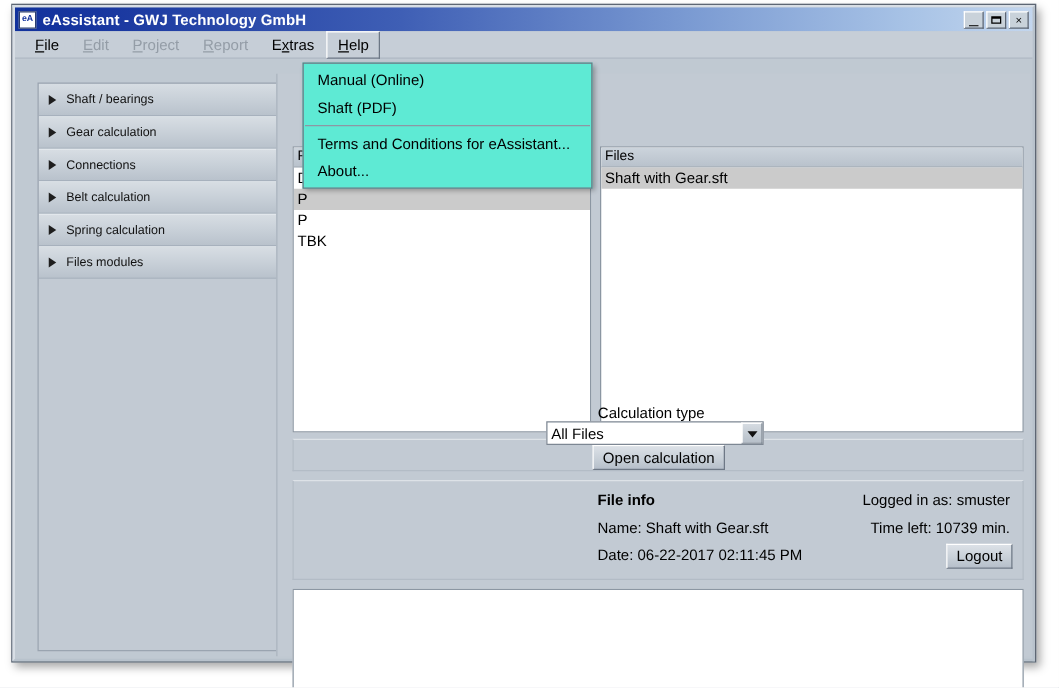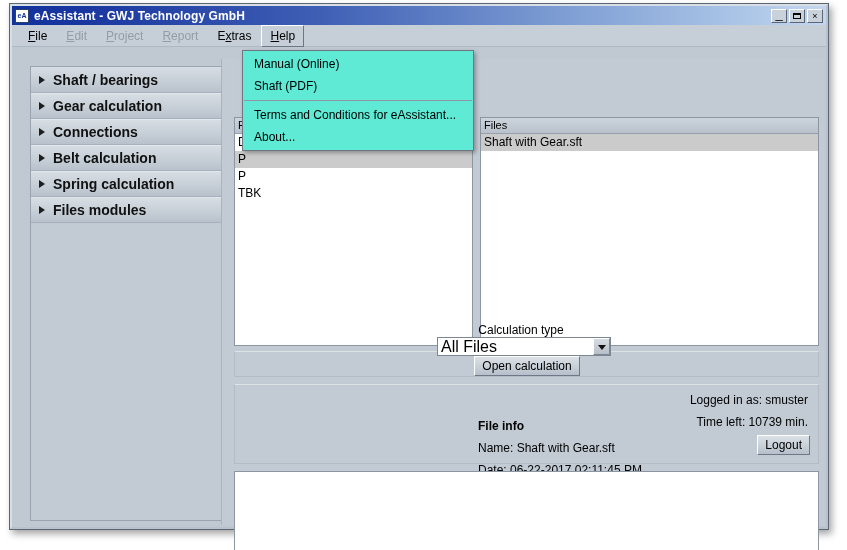--- a/index.html
+++ b/index.html
@@ -179,24 +179,23 @@
   }
   .side-item {
     height: 26px;
     background: linear-gradient(to bottom, #d7dde3 0%, #c8d0d8 50%, #b9c2cc 100%);
     border-bottom: 1px solid #a7b1bd;
     border-top: 1px solid #e2e7ec;
     display: flex;
     align-items: center;
     padding-left: 8px;
     box-sizing: border-box;
-    font-size: 14px;
+    font-size: 10px;
     color: #111;
     cursor: pointer;
-    font-weight: bold;
   }
   .side-item:first-child { border-top: none; }
   .tri {
     width: 0; height: 0;
     border-left: 6px solid #1e1e1e;
     border-top: 4px solid transparent;
     border-bottom: 4px solid transparent;
     margin-right: 8px;
     flex: 0 0 auto;
   }
@@ -280,21 +279,21 @@
     width: 174px; height: 19px;
     background: #ffffff;
     border: 1px solid #7d8793;
     box-sizing: border-box;
     display: flex;
     align-items: center;
     cursor: pointer;
   }
   .combo-val {
     flex: 1;
-    font-size: 16px;
+    font-size: 12px;
     color: #000;
     padding-left: 3px;
     white-space: nowrap;
     overflow: hidden;
   }
   .combo-arrow {
     width: 17px; height: 17px;
     background: linear-gradient(to bottom, #d6dce2, #b6bfc9);
     border: 1px solid #ffffff;
     border-right-color: #7d8793;
@@ -339,21 +338,21 @@
     border-top-color: #dde2e7;
     box-sizing: border-box;
   }
   .fi-row {
     position: absolute;
     font-size: 12px;
     color: #000;
     white-space: nowrap;
   }
   .fi-bold { font-weight: bold; }
-  .fi-left { left: 243px; margin-top: 26px; }
+  .fi-left { left: 243px; }
   .fi-right { right: 10px; text-align: right; }
   .logout-btn {
     position: absolute;
     right: 8px; bottom: 8px;
     height: 20px;
     background: linear-gradient(to bottom, #dce1e7 0%, #c8d0d8 55%, #b6bfca 100%);
     border: 1px solid #ffffff;
     border-right-color: #6e7886;
     border-bottom-color: #6e7886;
     box-sizing: border-box;

